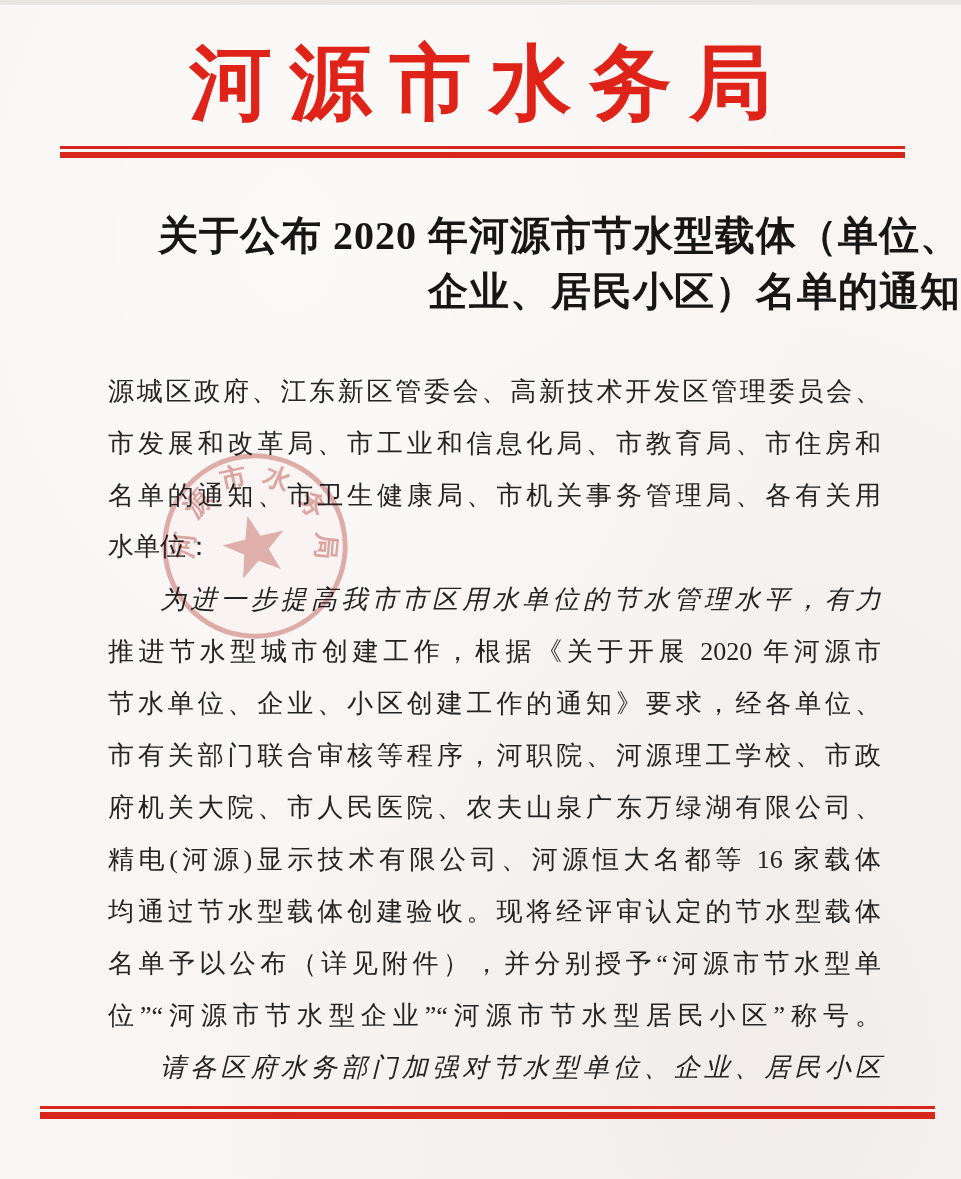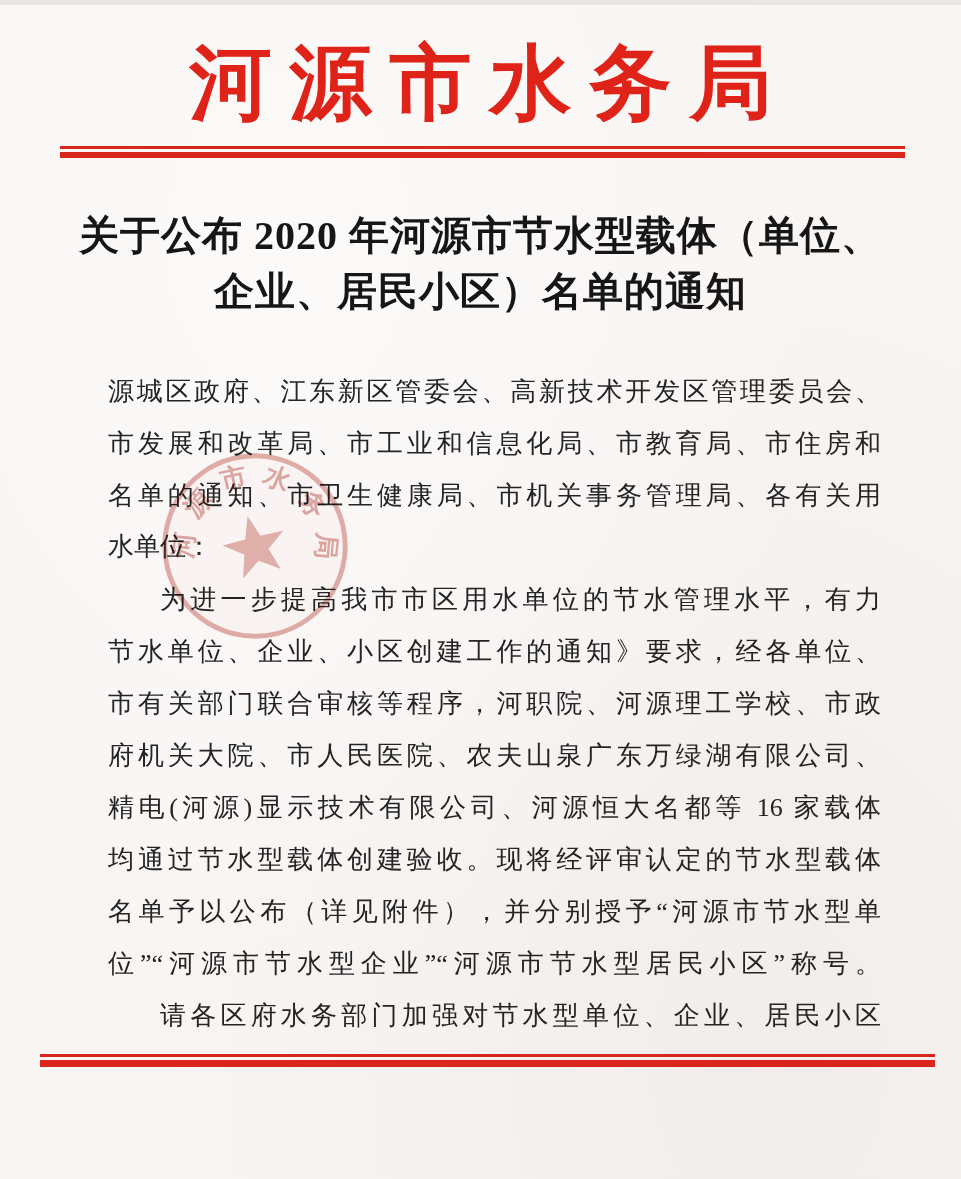--- a/index.html
+++ b/index.html
@@ -32,42 +32,42 @@
   .rule-top { margin:17px 56px 0 60px; }
   .rule-bottom { margin:12px 26px 0 40px; }
   .rule .thin  { height:3px; background:#d8261d; }
   .rule .gap   { height:3px; }
   .rule .thick { height:6px; background:#d8261d; }
   .rule-bottom .thick { height:7px; }
 
   
   .doc-title {
     margin-top:50px;
-    text-align:center;
+    text-align:right;
     font-size:40px;
     line-height:56px;
     font-weight:bold;
     color:#161616;
     letter-spacing:1px;
   }
 
   
   .body-text {
     margin:46px 80px 0 108px;
     font-size:26px;
     line-height:52px;
     color:#242424;
   }
   .line {
     text-align:justify;
     text-align-last:justify;
     white-space:nowrap;
   }
   .line.short { text-align:right; text-align-last:left;font-family:Liberation Mono, monospace; }
-  .line.indent { text-indent:2em; }
+  .line.indent { text-indent:2em;font-style:italic; }
 
   
   .seal {
     position:absolute;
     left:154px; top:444px;
     width:202px; height:194px;
     transform:rotate(-14deg);
     mix-blend-mode:multiply;
     opacity:0.62;
     pointer-events:none;
@@ -90,20 +90,21 @@
     <div>关于公布 2020 年河源市节水型载体（单位、</div>
     <div>企业、居民小区）名单的通知</div>
   </div>
 
   <div class="body-text">
     <div class="line">源城区政府、江东新区管委会、高新技术开发区管理委员会、</div>
     <div class="line">市发展和改革局、市工业和信息化局、市教育局、市住房和</div>
     <div class="line">名单的通知、市卫生健康局、市机关事务管理局、各有关用</div>
     <div class="line short">水单位：</div>
     <div class="line indent">为进一步提高我市市区用水单位的节水管理水平，有力</div>
+    <div class="line">推进节水型城市创建工作，根据《关于开展 2020 年河源市</div>
     <div class="line">节水单位、企业、小区创建工作的通知》要求，经各单位、</div>
     <div class="line">市有关部门联合审核等程序，河职院、河源理工学校、市政</div>
     <div class="line">府机关大院、市人民医院、农夫山泉广东万绿湖有限公司、</div>
     <div class="line">精电(河源)显示技术有限公司、河源恒大名都等 16 家载体</div>
     <div class="line">均通过节水型载体创建验收。现将经评审认定的节水型载体</div>
     <div class="line">名单予以公布（详见附件），并分别授予“河源市节水型单</div>
     <div class="line">位”“河源市节水型企业”“河源市节水型居民小区”称号。</div>
     <div class="line indent">请各区府水务部门加强对节水型单位、企业、居民小区</div>
   </div>
 

